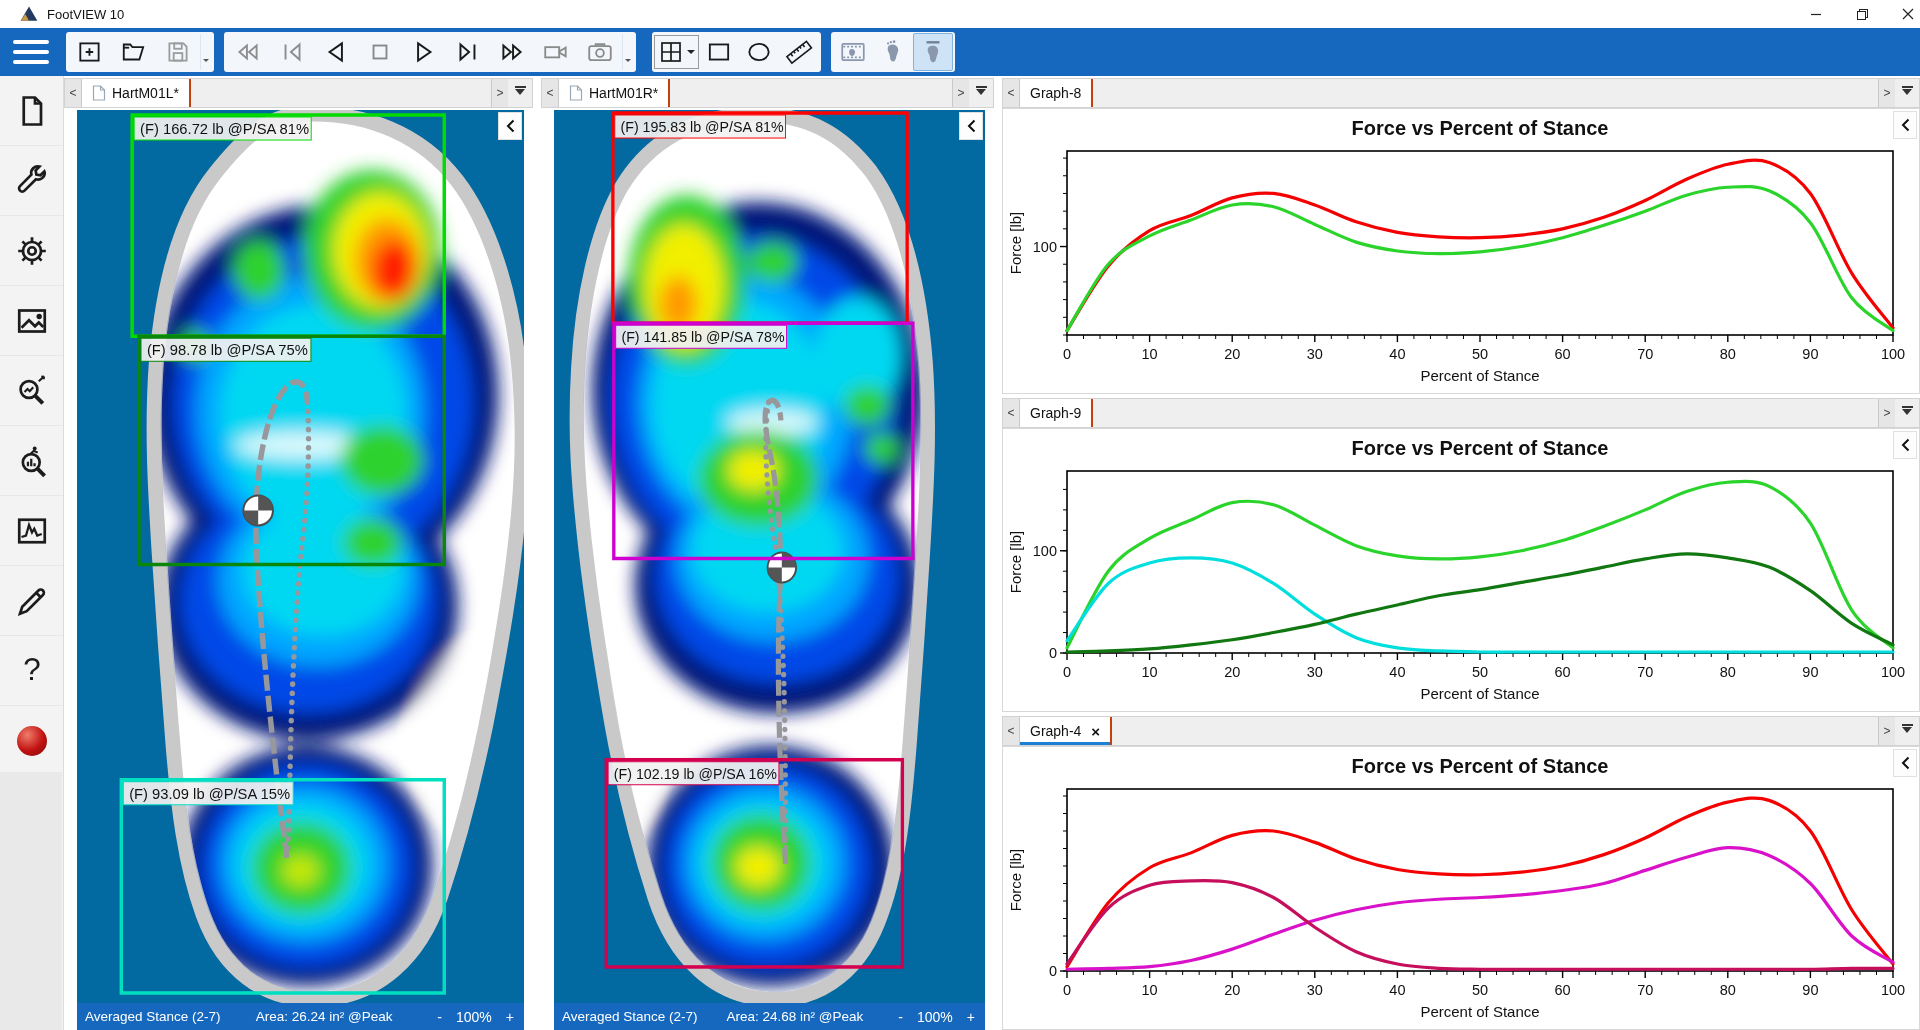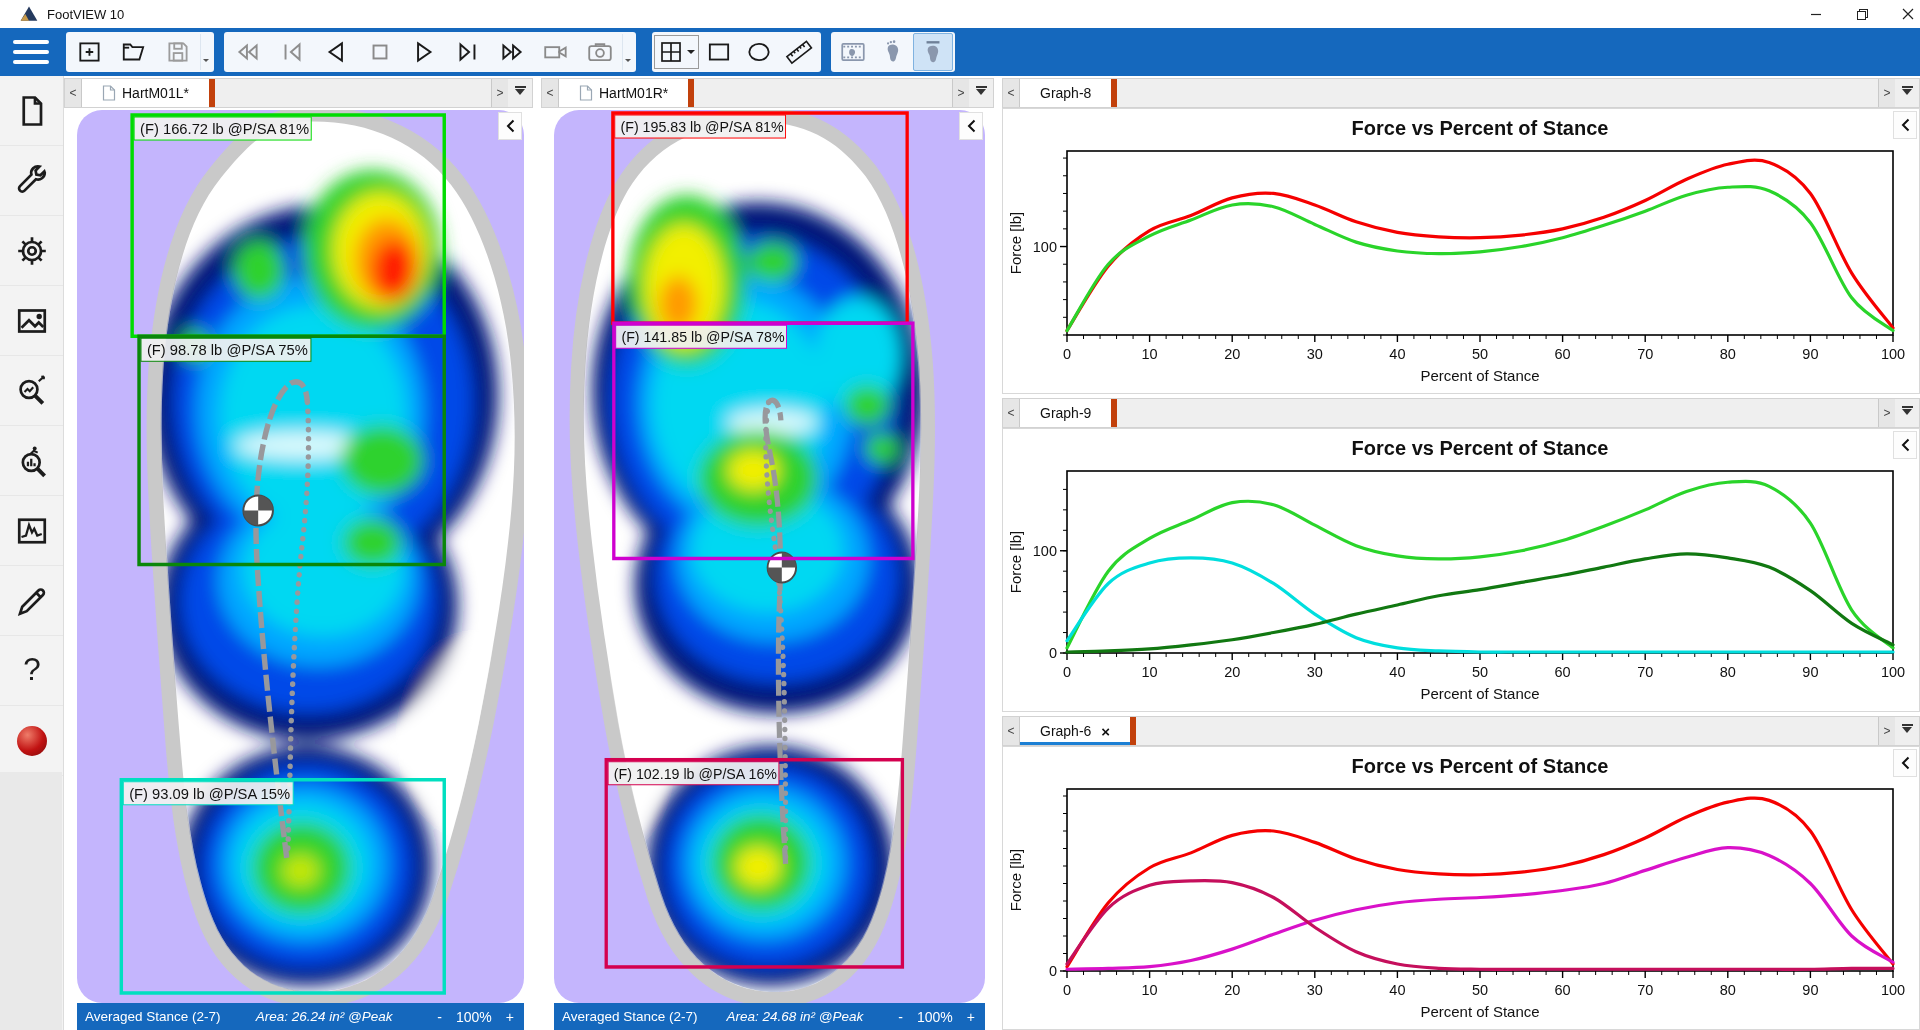--- a/index.html
+++ b/index.html
@@ -29,34 +29,34 @@
   .sidebar{position:absolute;top:76px;left:0;width:63px;height:954px;background:#f3f3f3;border-right:1px solid #dcdcdc;}
   .side-btn{height:69px;display:flex;align-items:center;justify-content:center;border-bottom:1px solid #e7e7e7;}
   .side-btn svg{width:36px;height:36px;}
   .side-footer{position:absolute;top:696px;bottom:0;left:0;right:1px;background:#e9e9e9;}
   .record-sphere{width:30px;height:30px;border-radius:50%;background:radial-gradient(circle at 35% 30%,#ef7d6a,#c11212 55%,#7a0909);}
   
   .panel{position:absolute;background:#fff;}
   .tabbar{position:absolute;left:0;right:0;top:0;height:30px;background:#efefef;border:1px solid #d2d2d2;display:flex;align-items:stretch;box-sizing:border-box;}
   .nav-btn{width:16px;background:#e6e6e6;border-right:1px solid #c9c9c9;display:flex;align-items:center;justify-content:center;font-size:12px;color:#444;}
   .nav-btn.rt{border-right:none;border-left:1px solid #c9c9c9;}
-  .tab{background:#fff;border-right:6px solid #c2410c;display:flex;align-items:center;padding:0 20px;gap:6px;font-size:14px;position:relative;white-space:nowrap;}
+  .tab{background:#fff;border-right:2px solid #c2410c;display:flex;align-items:center;padding:0 10px;gap:6px;font-size:14px;position:relative;white-space:nowrap;}
   .tab.active:after{content:"";position:absolute;left:0;right:0;bottom:0;height:3px;background:#1b7fd4;}
   .tab .close-x{font-size:15px;font-weight:bold;margin-left:4px;}
   .tab-fill{flex:1;}
   .dock-btn{width:24px;display:flex;flex-direction:column;align-items:center;justify-content:center;gap:2px;}
   .dock-btn .bar{width:11px;height:2.5px;background:#333;}
   .dock-btn .tri{border:5px solid transparent;border-top:6px solid #333;margin-top:-1px;}
   .collapse-btn{position:absolute;top:2px;right:2px;width:22px;height:26px;background:#fdfdfd;border:1px solid #e0e0e0;display:flex;align-items:center;justify-content:center;z-index:5;}
   
-  .foot-view{position:absolute;left:13px;right:9px;top:32px;bottom:27px;background:#c4b5fd;border-radius:25px;}
+  .foot-view{position:absolute;left:13px;right:9px;top:32px;bottom:27px;background:#0369a1;}
   .foot-view svg.foot-svg{width:100%;height:100%;display:block;}
   .statusbar{position:absolute;left:13px;right:9px;bottom:0;height:27px;background:#1568bd;color:#fff;font-size:13.5px;display:flex;align-items:center;}
   .statusbar .st-left{margin-left:8px;}
-  .statusbar .st-area{position:absolute;left:40%;font-style:italic;}
+  .statusbar .st-area{position:absolute;left:40%;}
   .zoom-cluster{margin-left:auto;display:flex;align-items:center;gap:14px;margin-right:10px;font-size:14px;}
   
   .graph-body{position:absolute;left:0;right:0;background:#fff;border:1px solid #d8d8d8;box-sizing:border-box;}
 </style>
 </head>
 <body>
 
 <div class="titlebar">
   <svg class="app-logo" viewBox="0 0 24 24">
     <polygon points="12,3 22,20 2,20" fill="#253a5e"></polygon>
@@ -689,21 +689,21 @@
     <div class="collapse-btn">
       <svg width="9" height="14" viewBox="0 0 9 14">
           <path d="M7.5 1.5L2 7l5.5 5.5" fill="none" stroke="#111" stroke-width="2"></path>
         </svg>
     </div>
   </div>
 
   <div class="tabbar" style="top:638px;">
     <div class="nav-btn">&lt;</div>
     <div class="tab active">
-      <span>Graph-6</span>
+      <span>Graph-4</span>
       <span class="close-x">×</span>
     </div>
     <div class="tab-fill"></div>
     <div class="nav-btn rt">&gt;</div>
     <div class="dock-btn">
         <span class="bar"></span>
         <span class="tri"></span>
       </div>
   </div>
   <div class="graph-body" style="top:668px;height:284px;">

